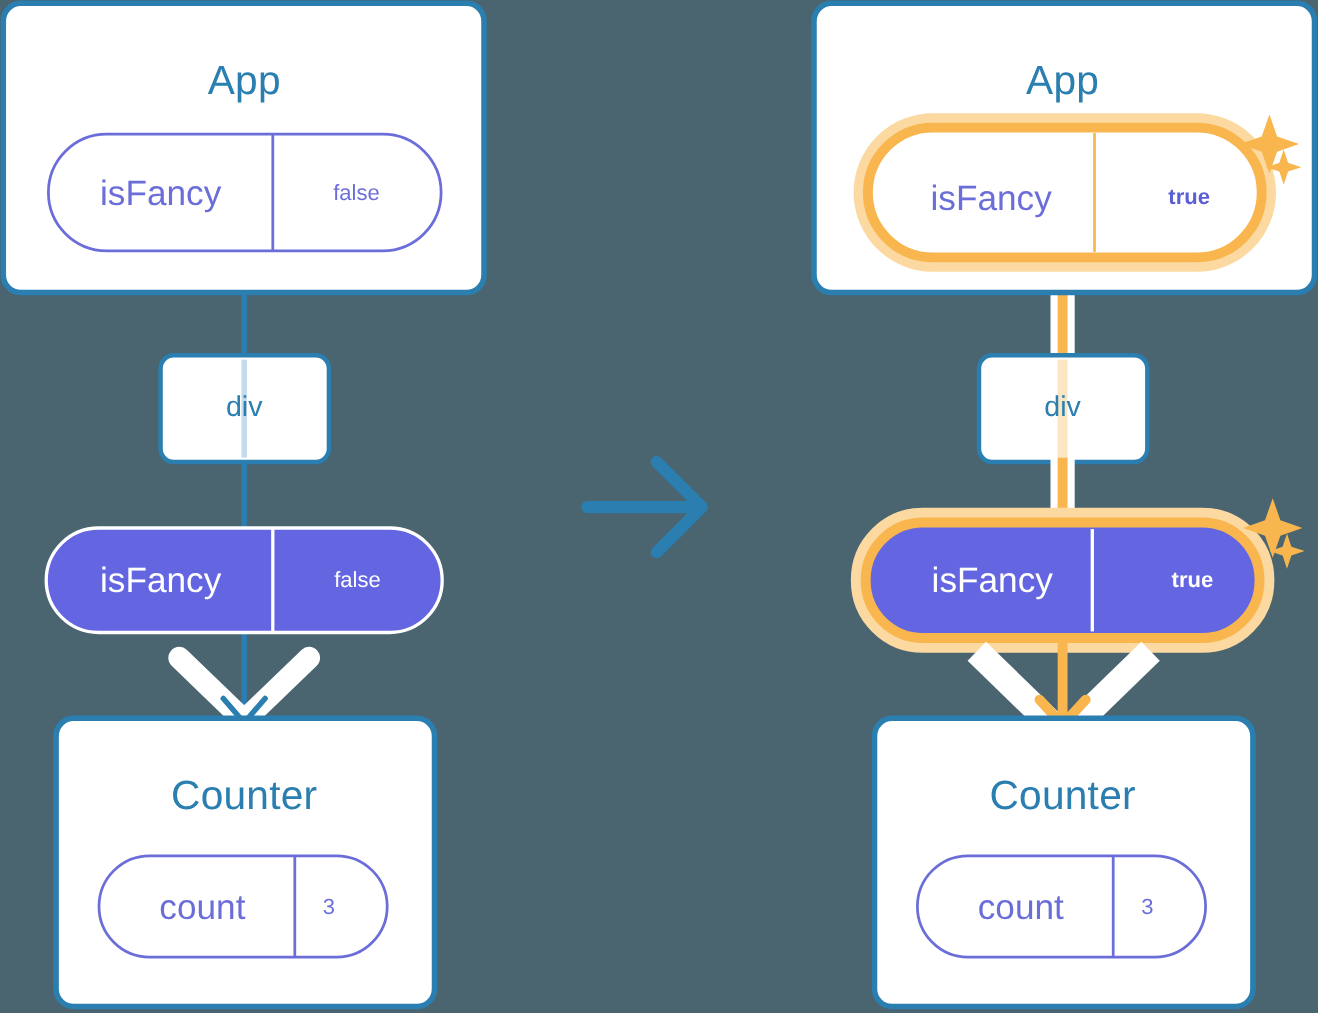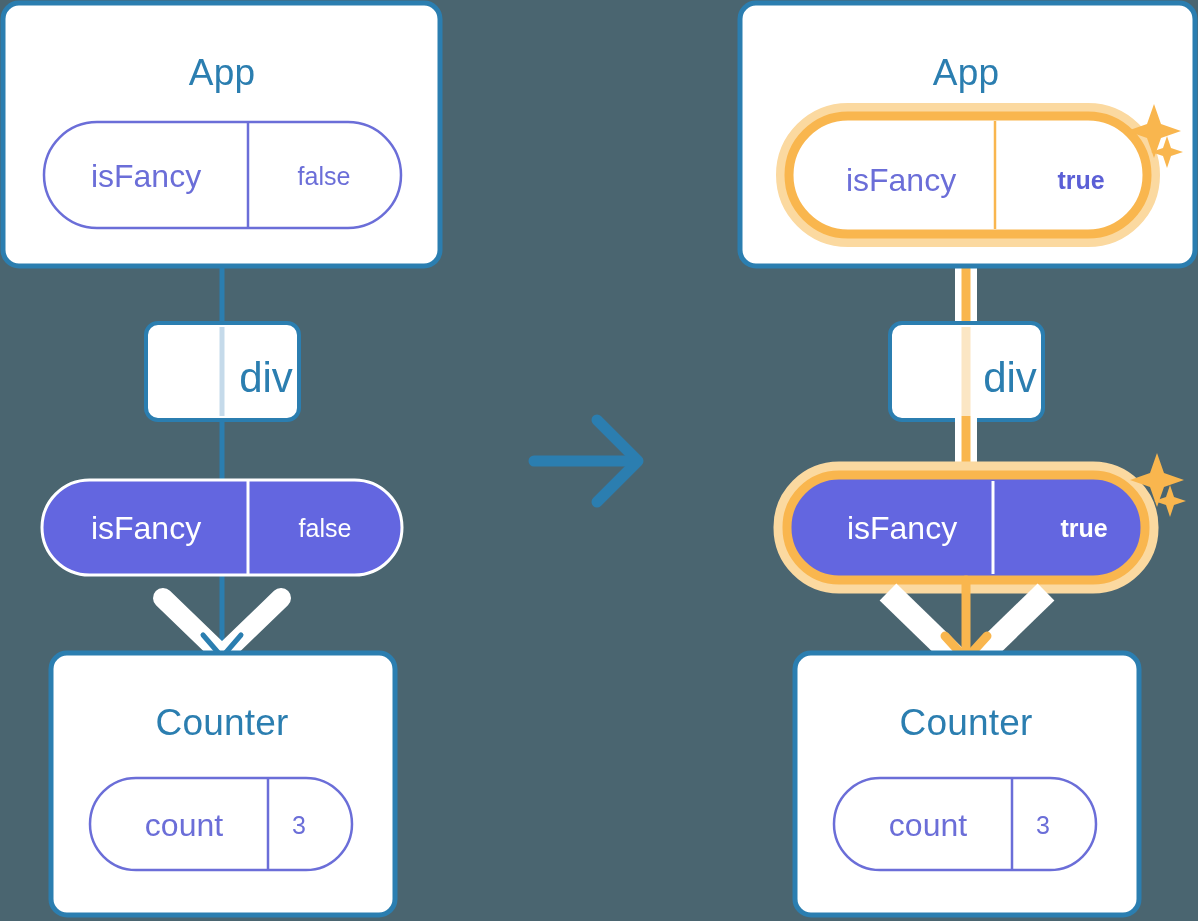--- a/index.html
+++ b/index.html
@@ -32,34 +32,33 @@
     pointer-events: none;
   }
   .comp-title {
     font-size: 37px;
     color: #2b7eb0;
     letter-spacing: 0.2px;
     text-align: center;
     transform: translateX(-50%);
   }
   .div-title {
-    font-size: 42px;
+    font-size: 26px;
     color: #2b7eb0;
     text-align: center;
     transform: translateX(-50%);
-    margin-left: 44px;
   }
   .pill-key {
     font-size: 32px;
     color: #6b6ed8;
     text-align: center;
     transform: translate(-50%, -50%);
   }
   .pill-val {
-    font-size: 25px;
+    font-size: 20px;
     color: #6b6ed8;
     text-align: right;
     transform: translate(-50%, -50%);
   }
   .pill-key.on-solid, .pill-val.on-solid {
     color: #ffffff;
   }
   .pill-val.bold {
     font-weight: bold;
     margin-left: 20px;

